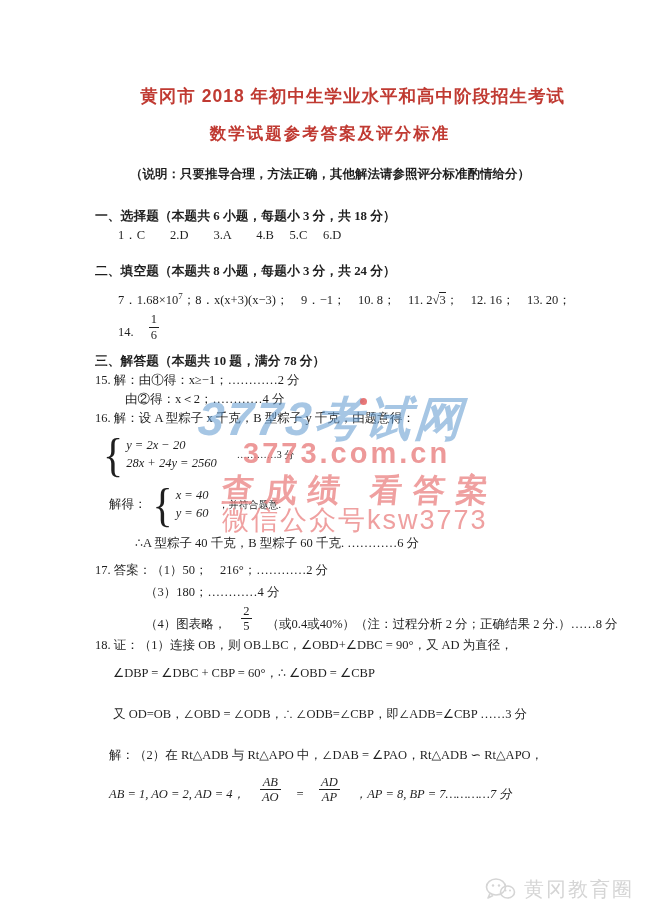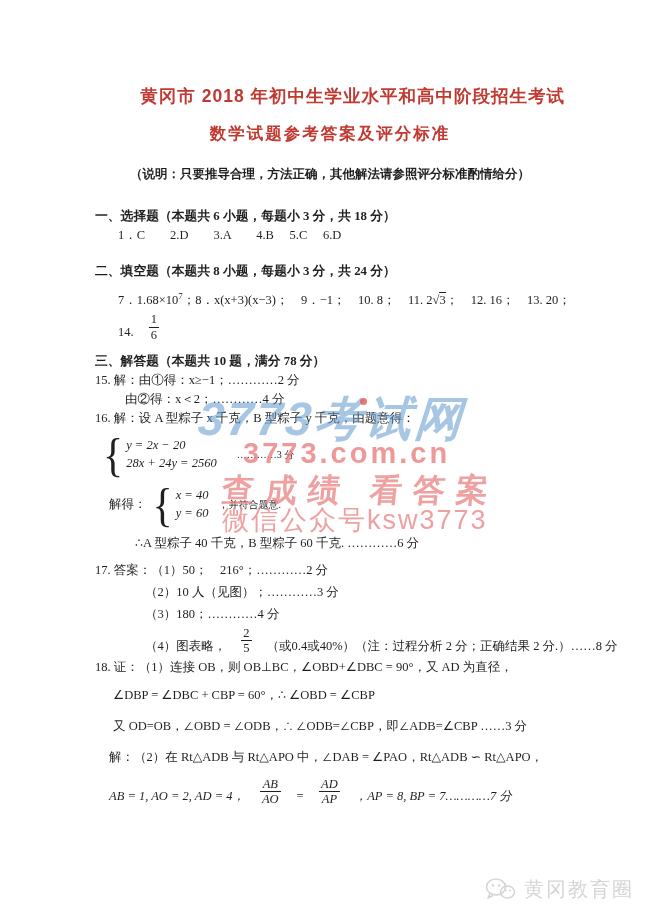--- a/index.html
+++ b/index.html
@@ -70,21 +70,21 @@
     font-family:"Liberation Sans",sans-serif;font-size:20px;color:#d5d5d5;letter-spacing:2px;
   }
   .footer svg{display:block;}
   .mt24{margin-top:24px;}
   .mt17{margin-top:17px;}
   .mt6{margin-top:6px;}
   .mt8{margin-top:8px;}
   .mt3{margin-top:3px;}
   .mt2{margin-top:2px;}
   .mt9{margin-top:9px;}
-  .mt5{margin-top:12px;}
+  .mt5{margin-top:22px;}
   .mt10{margin-top:10px;}
   .fracline{display:flex;align-items:flex-end;gap:12px;}
 </style>
 </head>
 <body>
 
 <div class="page">
 
   <div class="content">
 
@@ -128,21 +128,20 @@
         <span class="eqs">
           <span class="math">x = 40</span>
           <span class="math">y = 60</span>
         </span>
       </span>
       <span class="score-mid" style="margin-left:10px">，并符合题意.</span>
     </div>
     <div class="line ind4 mt8">∴A 型粽子 40 千克，B 型粽子 60 千克. …………6 分</div>
 
     <div class="line mt8">17. 答案：（1）50；　216°；…………2 分</div>
-    <div class="line ind5 mt3">（2）10 人（见图）；…………3 分</div>
     <div class="line ind5 mt3">（3）180；…………4 分</div>
     <div class="line ind5 mt2 fracline">
       <span>（4）图表略，</span>
       <span class="frac">
         <span class="num">2</span>
         <span class="den">5</span>
       </span>
       <span>（或0.4或40%）（注：过程分析 2 分；正确结果 2 分.）……8 分</span>
     </div>
 

